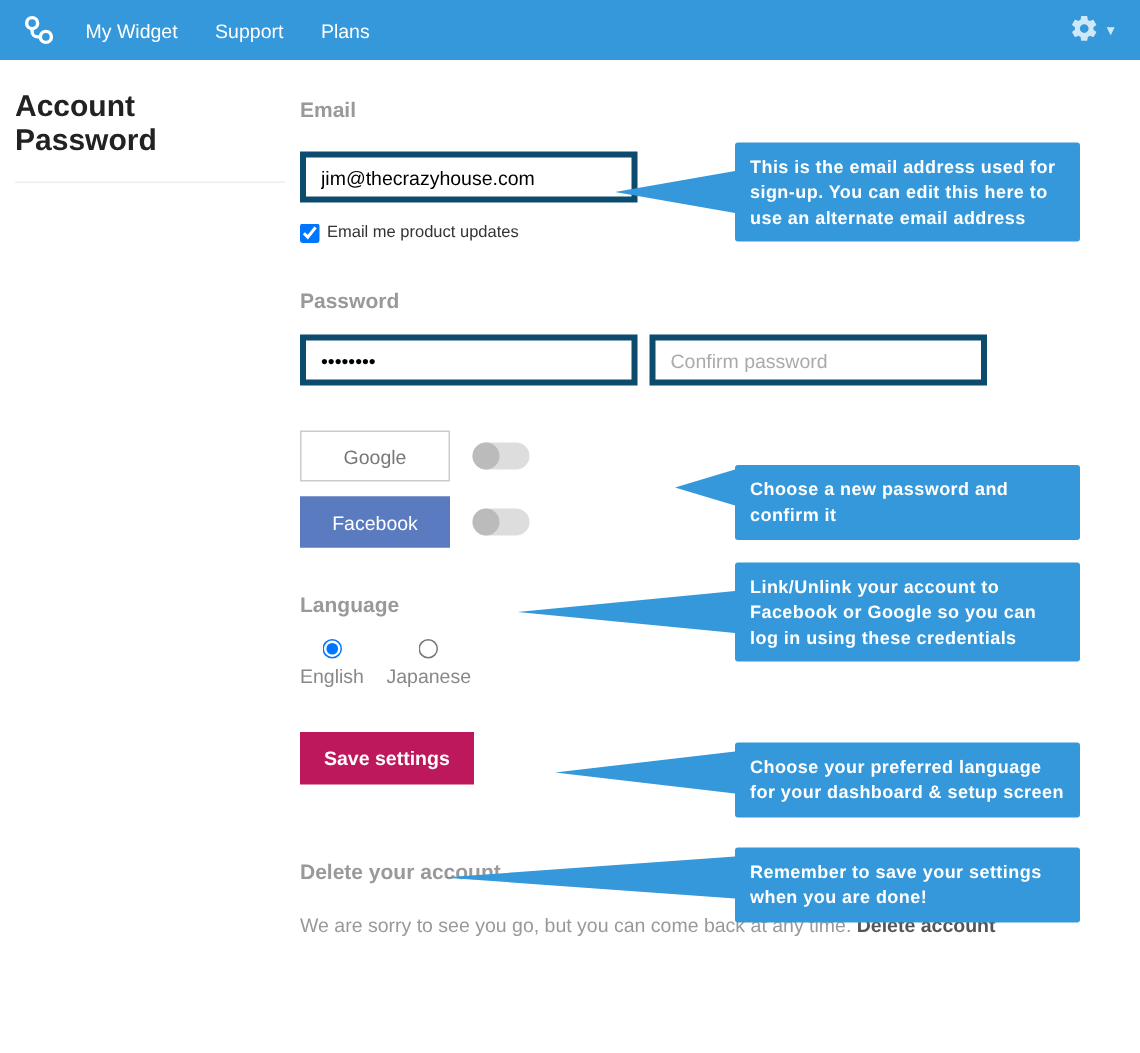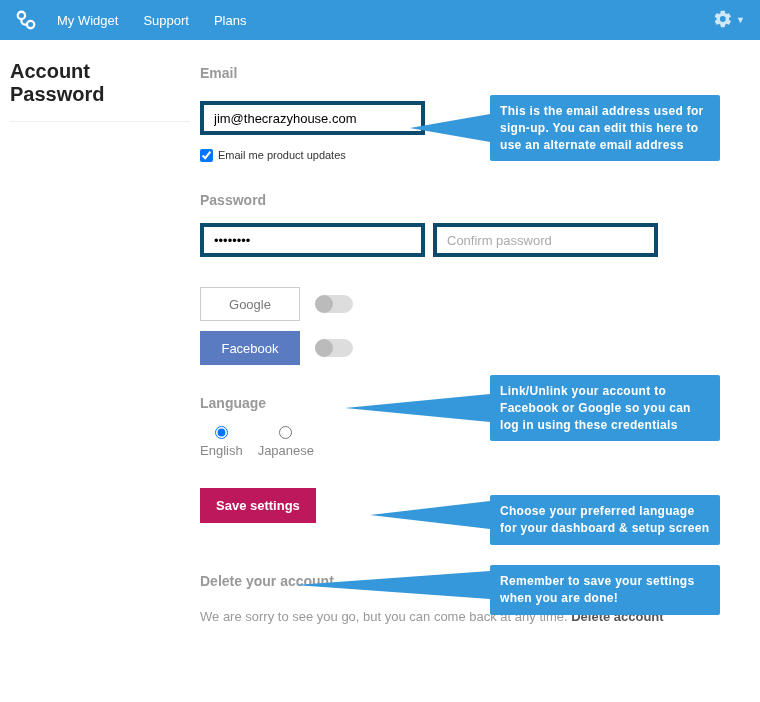--- a/index.html
+++ b/index.html
@@ -132,20 +132,24 @@
     <div class="delete-section">
       <div class="delete-label">Delete your account</div>
       <span class="delete-text">We are sorry to see you go, but you can come back at any time. </span><span class="delete-link">Delete account</span>
     </div>
     
     
     <div class="callout" style="top:35px; left:300px;">
       <div class="arrow arrow-left" style="left:-80px; border-right-width:80px;"></div>
       <span>This is the email address used for sign-up. You can edit this here to use an alternate email address</span>
     </div>
+    <div class="callout" style="top:250px; left:300px;">
+      <div class="arrow arrow-left-short" style="left:-40px; border-right-width:40px; top:30%;"></div>
+      <span>Choose a new password and confirm it</span>
+    </div>
     <div class="callout" style="top:315px; left:300px;">
       <div class="arrow arrow-left" style="left:-145px; border-right-width:145px;"></div>
       <span>Link/Unlink your account to Facebook or Google so you can log in using these credentials</span>
     </div>
     <div class="callout" style="top:435px; left:300px;">
       <div class="arrow arrow-left" style="left:-120px; border-right-width:120px; top:40%;"></div>
       <span>Choose your preferred language for your dashboard &amp; setup screen</span>
     </div>
     <div class="callout" style="top:505px; left:300px;">
       <div class="arrow arrow-left" style="left:-195px; border-right-width:195px; top:40%;"></div>

